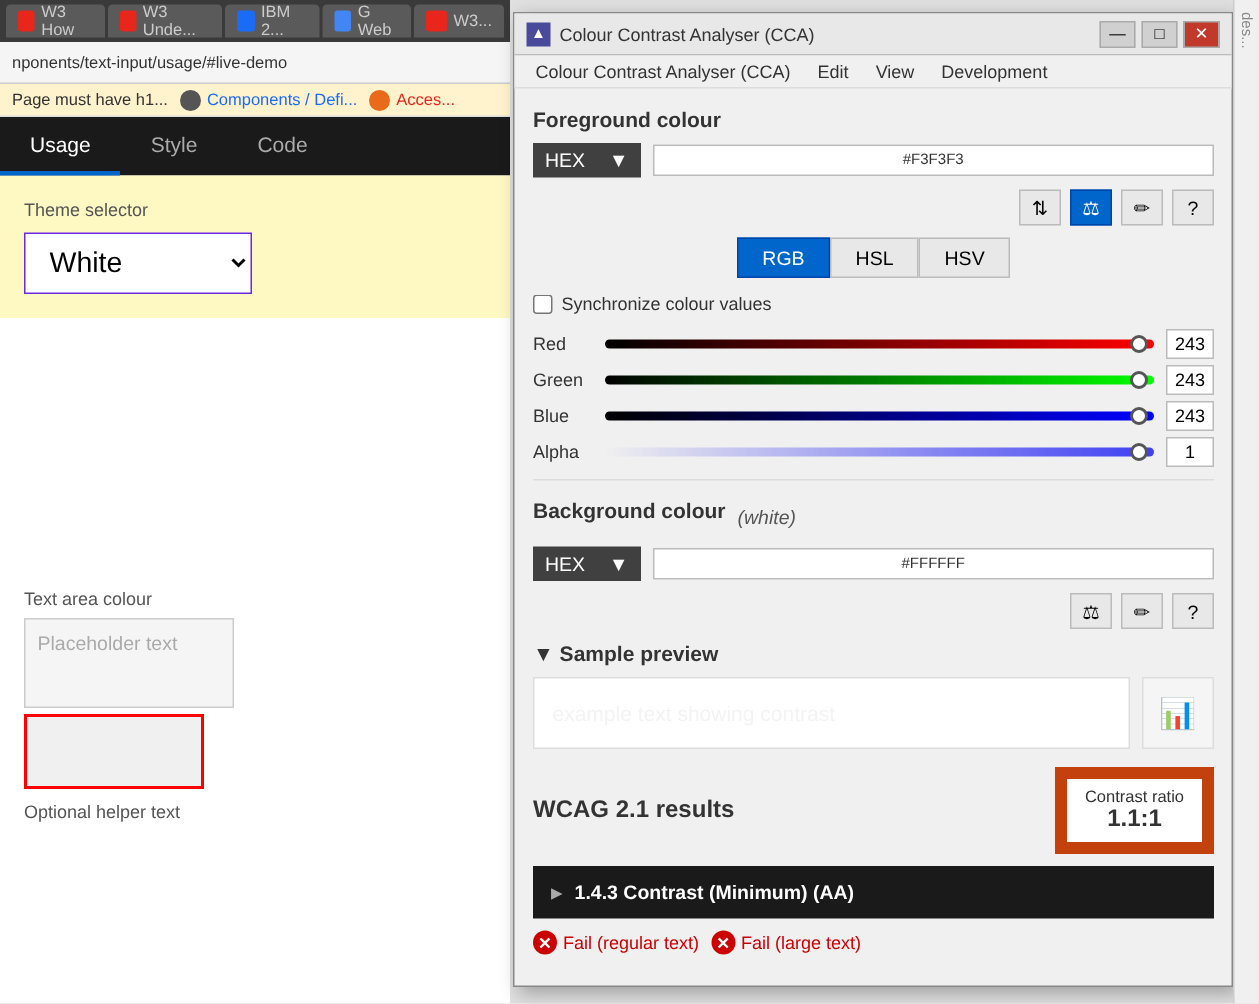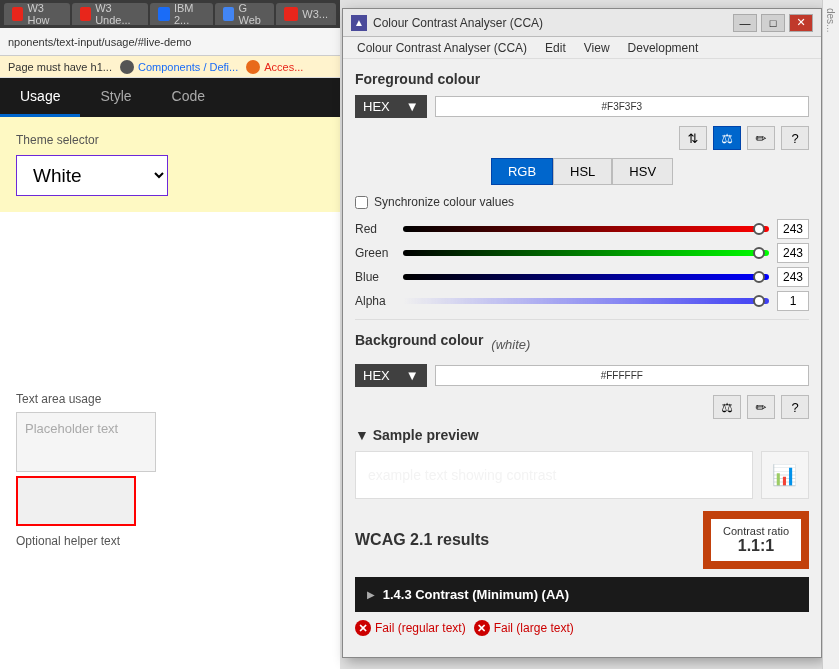--- a/index.html
+++ b/index.html
@@ -614,21 +614,21 @@
   </div>
 
   <div class="content-area">
     <div class="theme-label">Theme selector</div>
     <select class="theme-selector">
       <option>White</option>
     </select>
   </div>
 
   <div class="form-section">
-    <div class="textarea-label">Text area usage</div>
+    <div class="textarea-label">Text area colour</div>
     <div class="textarea-mock">
       <span>Placeholder text</span>
     </div>
     <div class="textarea-highlight"></div>
     <div class="helper-text">Optional helper text</div>
   </div>
 </div>
 
 <div class="cca-window">
 

